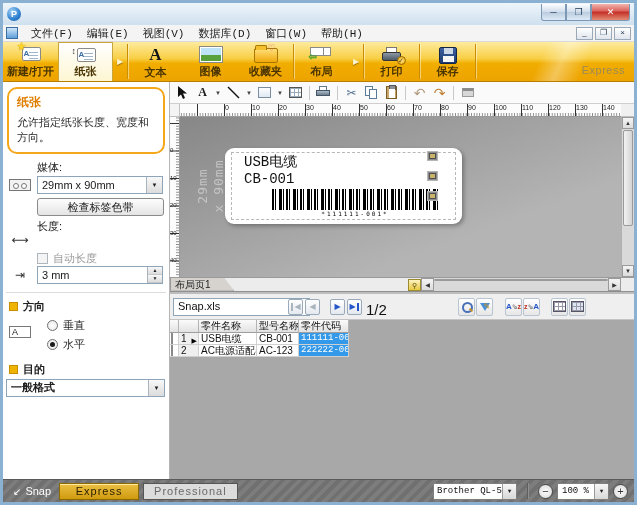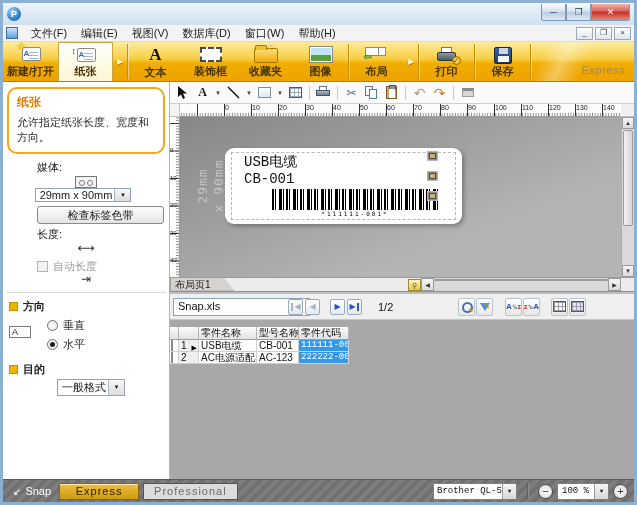--- a/index.html
+++ b/index.html
@@ -21,21 +21,21 @@
         background:linear-gradient(#fdfeff,#cfdceb 50%,#b9cbdf 50%,#dde9f5);
         display:flex;align-items:center;justify-content:center;font-size:9px;color:#17344f;}
   .wbtn.min{border-radius:0 0 0 3px;}
   .wbtn.close{width:39px;border-radius:0 0 3px 0;color:#fff;
         background:linear-gradient(#f2b5ac,#d9605a 45%,#c22f27 50%,#e38b73);}
 
   
   .menubar{height:17px;display:flex;align-items:center;background:#f4f4f4;
            border-bottom:1px solid #d9d9d9;padding:0 3px;font-size:11px;color:#1a1a1a;flex:0 0 auto;}
   .mdoc{width:12px;height:12px;background:linear-gradient(#cfe6f8,#5f9fd8);border:1px solid #3a6ea5;margin-right:6px;}
-  .mitem{padding:1px 7px;}
+  .mitem{padding:1px 7px;font-family:Liberation Mono, monospace;}
   .mdibtns{margin-left:auto;display:flex;gap:2px;}
   .mdibtn{width:17px;height:13px;border:1px solid #9aa8b8;background:linear-gradient(#fff,#dfe5ec);
           font-size:8px;line-height:10px;text-align:center;color:#243a52;}
 
   
   .toolbar{height:40px;flex:0 0 auto;display:flex;align-items:stretch;position:relative;
            background:linear-gradient(#fdeb9e 0%,#f8cf45 42%,#f1ad00 55%,#eda300 100%);
            border-bottom:1px solid #b87e00;}
   .toolbar::after{content:"";position:absolute;right:0;top:0;width:130px;height:100%;
            background:linear-gradient(115deg,rgba(255,255,255,0) 30%,rgba(255,255,255,.35) 45%,rgba(255,255,255,0) 62%);pointer-events:none;}
@@ -78,21 +78,21 @@
   .main{flex:1 1 auto;display:flex;min-height:0;background:#fff;}
 
   
   .sidebar{width:167px;flex:0 0 auto;background:#fff;border-right:1px solid #b5b5b5;font-size:11px;color:#202020;overflow:hidden;}
   .infobox{margin:5px 4px 6px;border:2px solid #f5a71c;border-radius:10px;padding:5px 8px 7px;background:#fff;}
   .infobox .ttl{color:#e07f00;font-weight:bold;font-size:12px;margin-bottom:4px;}
   .infobox .dsc{font-size:11px;line-height:1.35;color:#2a2a2a;}
   .sect{display:flex;align-items:center;gap:5px;font-weight:bold;margin:6px 6px 2px;}
   .bullet{width:9px;height:9px;background:#eeb400;border:1px solid #c88f00;}
   .fieldlbl{margin:3px 0 1px 34px;}
-  .sidrow{display:flex;align-items:center;flex-direction:column;}
+  .sidrow{display:flex;align-items:center;}
   .sicon{width:34px;display:flex;align-items:center;justify-content:center;color:#333;}
   .cassette{width:22px;height:12px;border:1px solid #777;background:#f2f2f2;position:relative;}
   .cassette::before,.cassette::after{content:"";position:absolute;top:3px;width:4px;height:4px;border:1px solid #777;border-radius:50%;background:#fff;}
   .cassette::before{left:3px;} .cassette::after{right:3px;}
   .wicon{font-size:12px;line-height:10px;}
   .abox{width:22px;height:12px;border:1px solid #777;background:#fff;font-size:9px;line-height:11px;padding-left:2px;color:#222;}
   .cmb,.spin{position:relative;height:18px;border:1px solid #8ea4b8;background:#fff;flex:1;margin-right:6px;
              font-size:11px;display:flex;align-items:center;padding:0 18px 0 4px;}
   .cmb .arw{position:absolute;right:0;top:0;bottom:0;width:16px;border-left:1px solid #aab4bf;
             background:linear-gradient(#f8f8f8,#dcdcdc);display:flex;align-items:center;justify-content:center;
@@ -174,37 +174,37 @@
 
   
   .splitter{height:3px;background:#bdbdbd;border-top:1px solid #8f8f8f;flex:0 0 auto;}
   .dbtoolbar{height:26px;flex:0 0 auto;position:relative;background:#efefef;border-bottom:1px solid #c4c4c4;}
   .dbsrc{position:absolute;left:3px;top:4px;width:137px;height:18px;border:1px solid #8ea4b8;background:#fff;
          font-size:11px;padding:1px 4px;color:#111;}
   .navb{position:absolute;top:5px;width:15px;height:16px;border:1px solid #9aaabb;border-radius:2px;
         background:linear-gradient(#fff,#e4e9ef);display:flex;align-items:center;justify-content:center;font-size:8px;}
   .navb .bar{width:2px;height:8px;background:currentColor;margin:0 1px;}
   .nav-dis{color:#aab4bd;} .nav-en{color:#2356c8;}
-  .recind{position:absolute;left:208px;top:7px;font-size:11px;color:#111;}
+  .recind{position:absolute;left:196px;top:7px;font-size:15px;color:#111;}
   .toolb{position:absolute;top:4px;width:17px;height:18px;border:1px solid #b8c4d0;border-radius:2px;
          background:linear-gradient(#ffffff,#e7e7e7);display:flex;align-items:center;justify-content:center;}
   .mag{position:relative;width:10px;height:10px;}
   .mag::before{content:"";position:absolute;left:0;top:0;width:7px;height:7px;border:2px solid #4a70b8;border-radius:50%;}
   .mag::after{content:"";position:absolute;left:7px;top:7px;width:4px;height:2px;background:#c89020;transform:rotate(45deg);}
   .funnel{width:0;height:0;border-left:5px solid transparent;border-right:5px solid transparent;border-top:8px solid #4a90d8;position:relative;}
   .funnel::after{content:"✎";position:absolute;left:-1px;top:-9px;font-size:8px;color:#c89020;}
   .sortaz{font-size:8px;font-weight:bold;color:#2356c8;line-height:8px;}
   .sortaz small{color:#c03020;font-size:7px;} .sortaz s{text-decoration:none;color:#888;font-size:7px;}
   .tblicn{width:13px;height:11px;border:1px solid #556;
           background-image:linear-gradient(#99a 1px,transparent 1px),linear-gradient(90deg,#99a 1px,transparent 1px);
           background-size:4px 4px;background-color:#fff;}
   .tblicn.alt{background-color:#dde6f0;}
 
   .dbtable{flex:1;position:relative;background:#a8a8a8;overflow:hidden;font-size:10px;}
-  .tgrid{position:absolute;left:0;top:0;display:grid;grid-template-columns:9px 20px 58px 42px 50px;margin-top:7px;}
+  .tgrid{position:absolute;left:0;top:0;display:grid;grid-template-columns:9px 20px 58px 42px 50px;}
   .hcell{height:13px;background:linear-gradient(#fbfbfb,#e2e2e2);border-right:1px solid #b4b4b4;border-bottom:1px solid #9e9e9e;
          padding:0 2px;line-height:12px;color:#111;white-space:nowrap;overflow:hidden;}
   .cell{height:12px;background:#fff;border-right:1px solid #d0d0d0;border-bottom:1px solid #d0d0d0;
         padding:0 2px;line-height:11px;color:#111;white-space:nowrap;overflow:hidden;}
   .cell.selc,.hcell.selc{padding:1px 1px;}
   .cell .cbx{width:7px;height:7px;border:1px solid #8a8a8a;background:#fff;margin-top:1px;}
   .cell.numc{background:#efefef;position:relative;}
   .cell.numc .cur{position:absolute;right:1px;top:2px;font-size:7px;color:#000;}
   .cell.codec{background:#3399e8;color:#fff;font-family:"Liberation Mono","DejaVu Sans Mono",monospace;font-size:9px;}
 
@@ -280,30 +280,26 @@
         </span>
       <span class="lbl">纸张</span>
     </div>
     <div class="tbarrow">▶</div>
     <div class="tbsep"></div>
     <div class="tbbtn">
       <span class="bigA">A</span>
       <span class="lbl">文本</span>
     </div>
     <div class="tbbtn">
-      <span class="frame-icn"></span>
-      <span class="lbl">装饰框</span>
+      <span class="img-icn"></span>
+      <span class="lbl">图像</span>
     </div>
     <div class="tbbtn">
       <span class="folder"></span>
       <span class="lbl">收藏夹</span>
-    </div>
-    <div class="tbbtn">
-      <span class="img-icn"></span>
-      <span class="lbl">图像</span>
     </div>
     <div class="tbsep"></div>
     <div class="tbbtn">
       <span class="layout-icn">
           <b></b>
           <b></b>
           <s>⇦</s>
         </span>
       <span class="lbl">布局</span>
     </div>
@@ -347,20 +343,27 @@
       <div class="fieldlbl">长度:</div>
       <div class="sidrow">
         <span class="sicon wicon">⟷</span>
       </div>
       <div class="chkrow">
         <span class="chk"></span>
         <span>自动长度</span>
       </div>
       <div class="sidrow">
         <span class="sicon wicon">⇥</span>
+        <div class="spin">
+          <span>3 mm</span>
+          <span class="ud">
+              <b>▲</b>
+              <b>▼</b>
+            </span>
+        </div>
       </div>
       <div class="sep-line"></div>
       <div class="sect">
         <span class="bullet"></span>
         <span>方向</span>
       </div>
       <div style="position:relative;">
         <span class="sicon" style="position:absolute;left:0;top:8px;">
             <span class="abox">A</span>
           </span>
@@ -370,21 +373,21 @@
         </div>
         <div class="radrow">
           <span class="rad sel"></span>
           <span>水平</span>
         </div>
       </div>
       <div class="sect" style="margin-top:10px;">
         <span class="bullet"></span>
         <span>目的</span>
       </div>
-      <div class="sidrow" style="margin-left:14px;">
+      <div class="sidrow" style="margin-left:3px;font-weight:bold;">
         <div class="cmb" style="margin-left:0;margin-right:4px;">
           <span>一般格式</span>
           <span class="arw">▼</span>
         </div>
       </div>
     </div>
 
     <div class="rightcol">
 
       <div class="drawtb">

